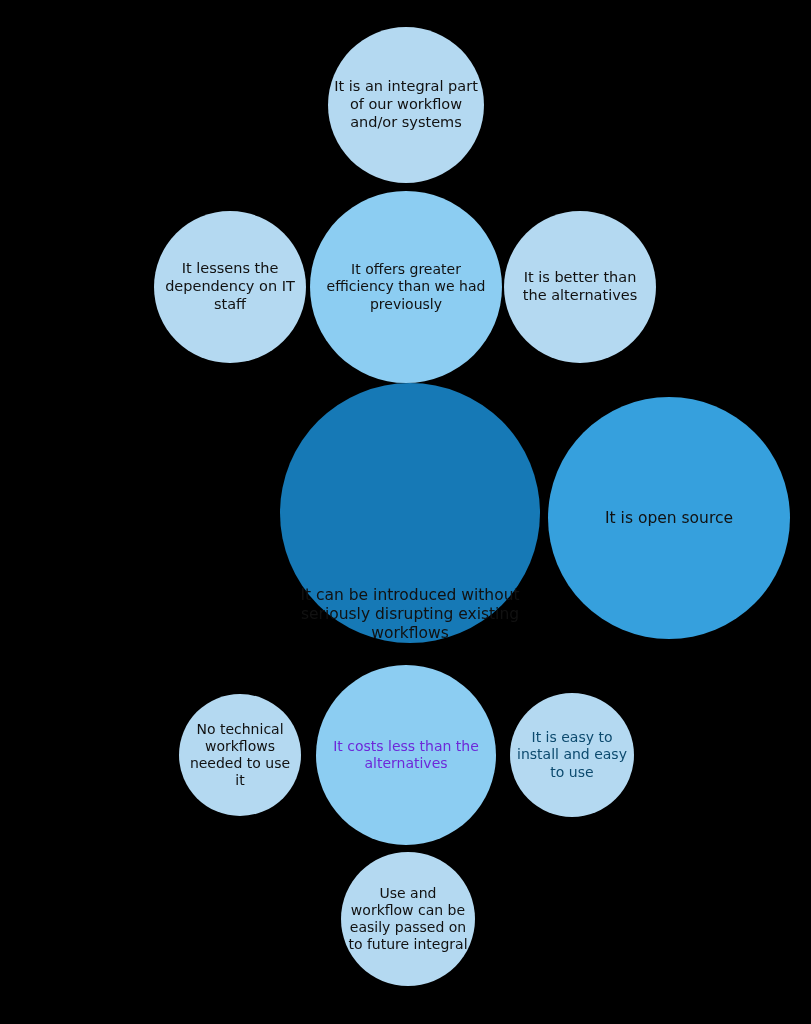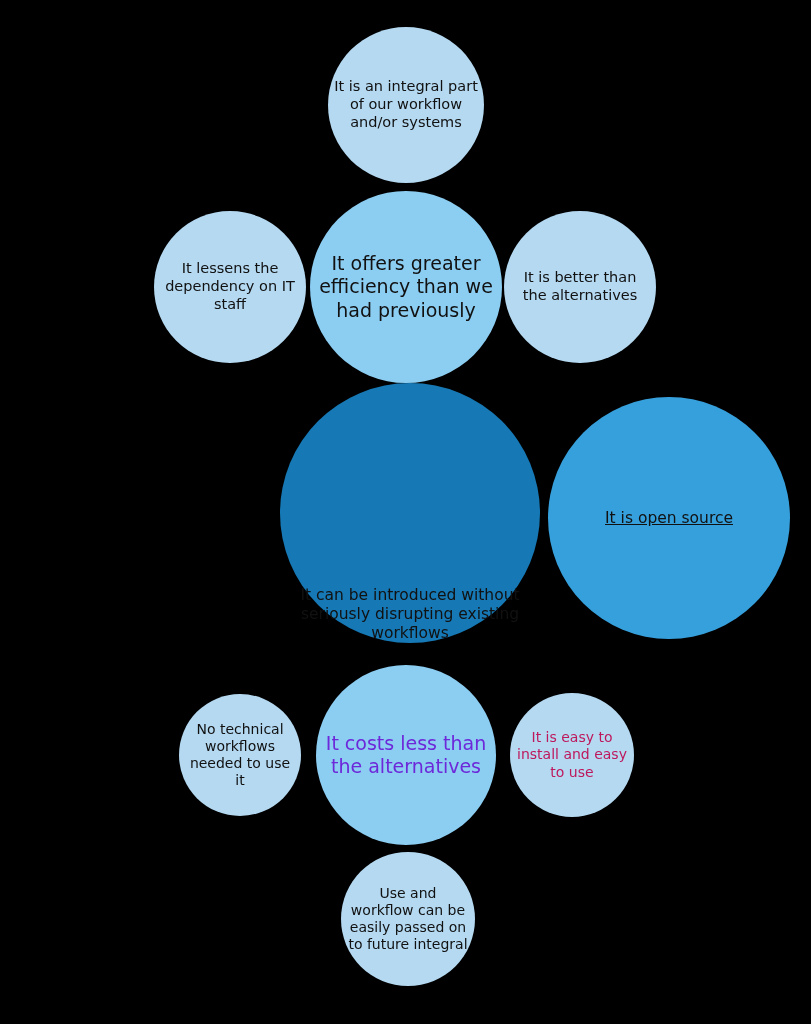--- a/index.html
+++ b/index.html
@@ -30,21 +30,21 @@
     line-height: 1.22;
     padding: 0 6px;
   }
   .bubble .label {
     display: block;
     width: 100%;
   }
   
   .tier-core   { font-size: 15.5px; align-items: flex-end; }
   .tier-major  { font-size: 15.5px; }
-  .tier-mid    { font-size: 19px; }
+  .tier-mid    { font-size: 14px; }
   .tier-outer  { font-size: 14.5px; }
   .tier-small  { font-size: 14px; }
 </style>
 </head>
 <body>
 
 <div id="canvas" style="background: rgb(0, 0, 0);">
     <div class="bubble tier-outer" style="left: 328px; top: 27px; width: 156px; height: 156px; background: rgb(180, 217, 241); color: rgb(17, 17, 17);">
       <span class="label">It is an integral part of our workflow and/or systems</span>
     </div>
@@ -53,28 +53,28 @@
     </div>
     <div class="bubble tier-mid" style="left: 310px; top: 191px; width: 192px; height: 192px; background: rgb(140, 205, 242); color: rgb(17, 17, 17);">
       <span class="label">It offers greater efficiency than we had previously</span>
     </div>
     <div class="bubble tier-outer" style="left: 504px; top: 211px; width: 152px; height: 152px; background: rgb(180, 217, 241); color: rgb(17, 17, 17);">
       <span class="label">It is better than the alternatives</span>
     </div>
     <div class="bubble tier-core" style="left: 280px; top: 383px; width: 260px; height: 260px; background: rgb(22, 121, 182); color: rgb(17, 17, 17);">
       <span class="label">It can be introduced without seriously disrupting existing workflows</span>
     </div>
-    <div class="bubble tier-major" style="left: 548px; top: 397px; width: 242px; height: 242px; background: rgb(54, 160, 221); color: rgb(17, 17, 17); text-decoration: underline;">
+    <div class="bubble tier-major" style="left: 548px; top: 397px; width: 242px; height: 242px; background: rgb(54, 160, 221); color: rgb(17, 17, 17);">
       <span class="label">It is open source</span>
     </div>
     <div class="bubble tier-small" style="left: 179px; top: 694px; width: 122px; height: 122px; background: rgb(180, 217, 241); color: rgb(17, 17, 17);">
       <span class="label">No technical workflows needed to use it</span>
     </div>
     <div class="bubble tier-mid" style="left: 316px; top: 665px; width: 180px; height: 180px; background: rgb(140, 205, 242); color: #6d28d9;">
       <span class="label">It costs less than the alternatives</span>
     </div>
-    <div class="bubble tier-small" style="left: 510px; top: 693px; width: 124px; height: 124px; background: rgb(180, 217, 241); color: #be185d;">
+    <div class="bubble tier-small" style="left: 510px; top: 693px; width: 124px; height: 124px; background: rgb(180, 217, 241); color: #0c4a6e;">
       <span class="label">It is easy to install and easy to use</span>
     </div>
     <div class="bubble tier-small" style="left: 341px; top: 852px; width: 134px; height: 134px; background: rgb(180, 217, 241); color: rgb(17, 17, 17);">
       <span class="label">Use and workflow can be easily passed on to future integral</span>
     </div>
   </div>
 
 </body></html>

